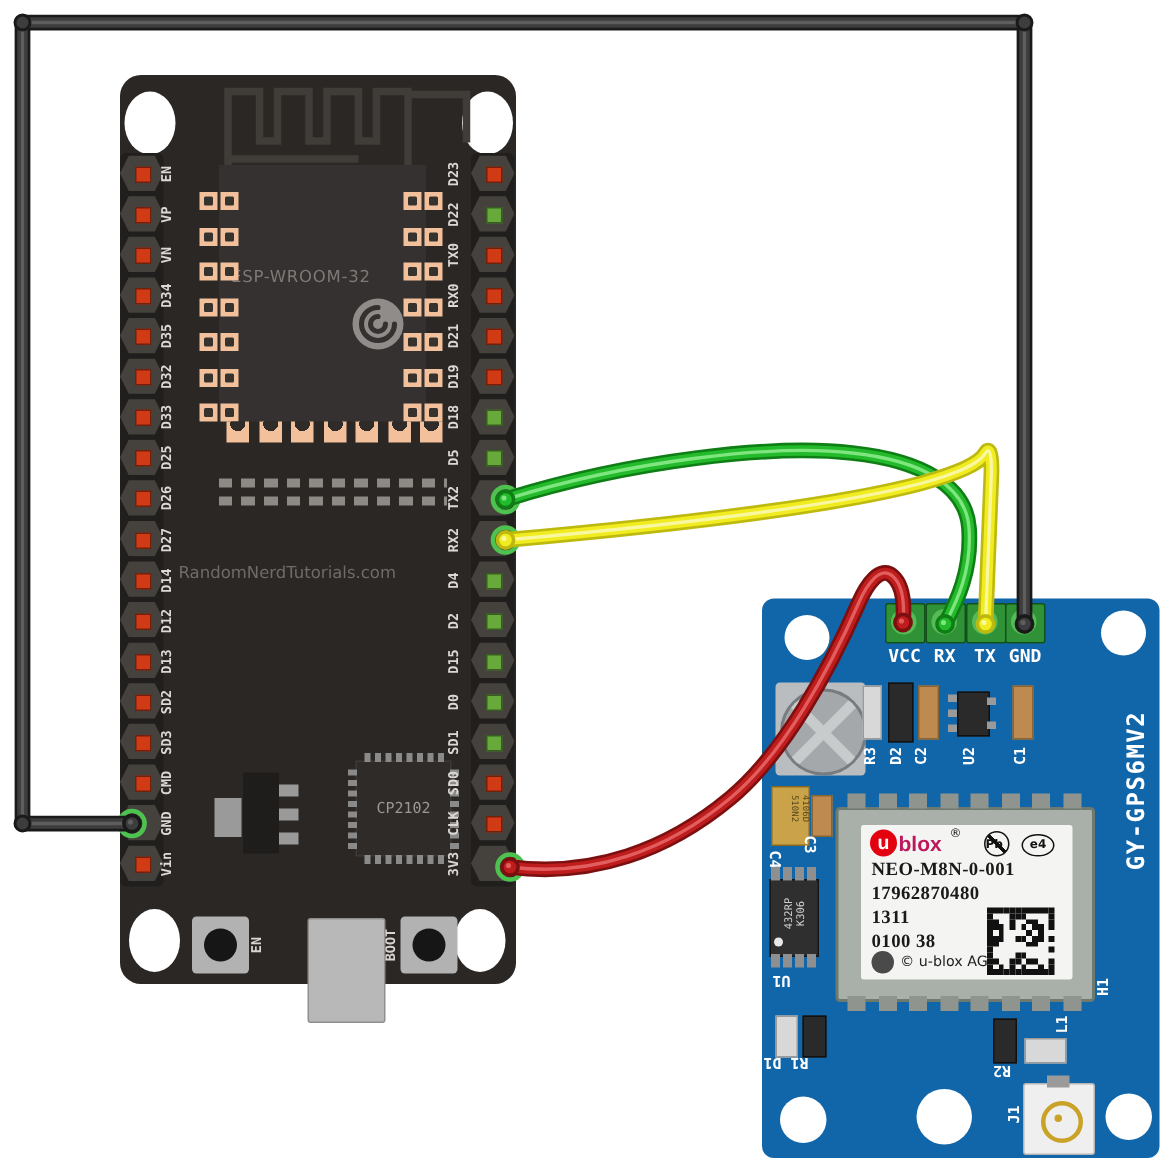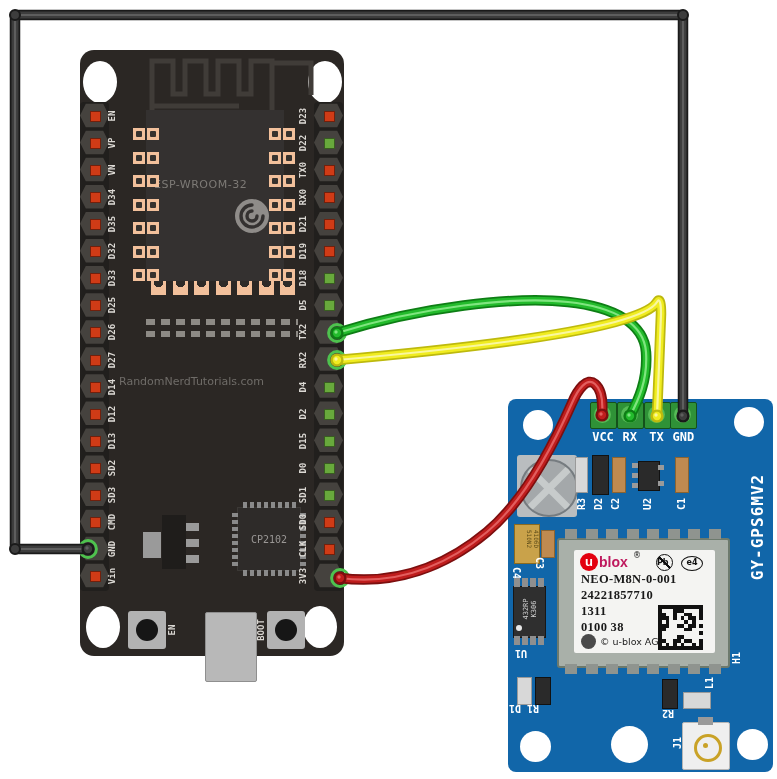--- a/index.html
+++ b/index.html
@@ -472,21 +472,21 @@
     <div id="u1-dot"></div>
 
     <div id="ublox-can">
       <div id="ublox-label">
         <div id="ublox-logo-circle">u</div>
         <div id="ublox-logo-text">blox</div>
         <div id="ublox-reg">®</div>
         <div id="pb-badge">Pb</div>
         <div id="e4-badge">e4</div>
         <div class="ublox-line" style="top:22px;">NEO-M8N-0-001</div>
-        <div class="ublox-line" style="top:38px;">24221857710</div>
+        <div class="ublox-line" style="top:38px;">17962870480</div>
         <div class="ublox-line" style="top:54px;">1311</div>
         <div class="ublox-line" style="top:70px;">0100 38</div>
         <div id="ublox-bottom">
           <span class="dot"></span>
           <span class="cr">© u-blox AG</span>
         </div>
         <div id="qr">
             <i style="left: 0px; top: 0px; width: 3.75px; height: 3.75px;"></i>
             <i style="left: 3.75px; top: 0px; width: 3.75px; height: 3.75px;"></i>
             <i style="left: 7.5px; top: 0px; width: 3.75px; height: 3.75px;"></i>

